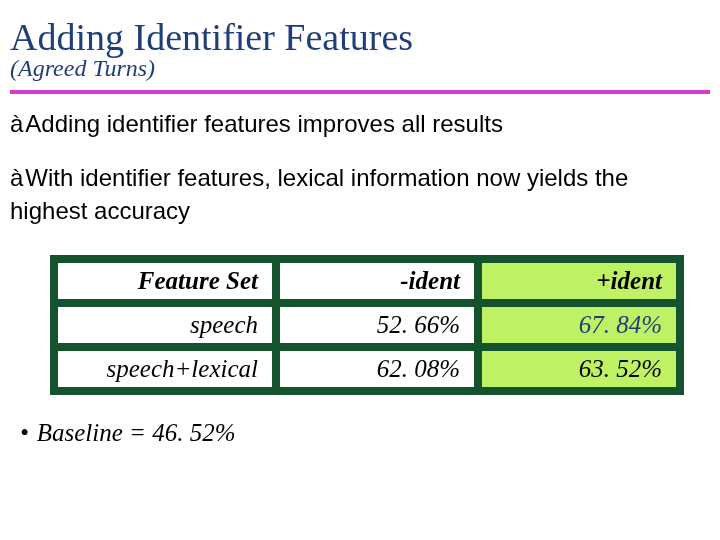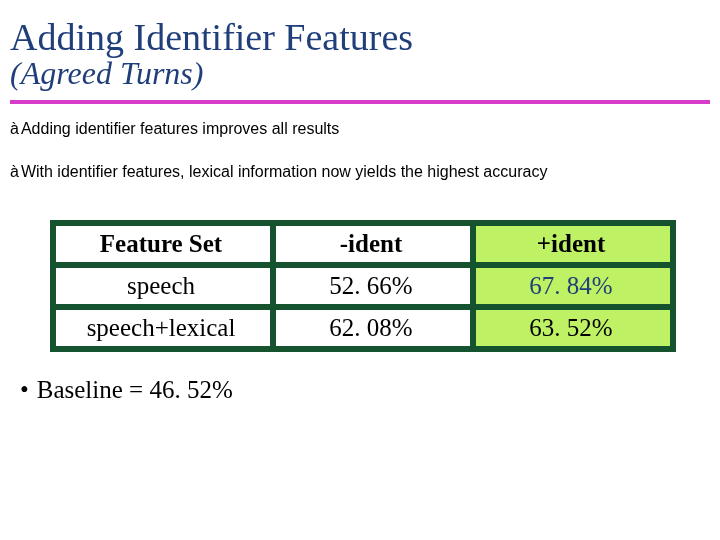--- a/index.html
+++ b/index.html
@@ -15,73 +15,75 @@
   .slide {
     padding: 0 10px 10px 10px;
   }
   .title {
     font-size: 38px;
     color: #1f3e7a;
     line-height: 1.1;
     margin-top: 17px;
   }
   .subtitle {
-    font-size: 32px;
+    font-size: 24px;
     color: #1f3e7a;
     font-style: italic;
     margin-top: -4px;
   }
   .rule {
     border: none;
     border-top: 4px solid #d63cc9;
     margin: 8px 0 14px 0;
     width: 100%;
   }
   .bullets {
-    margin: 0 0 37px 0;
+    margin: 0 0 28px 0;
     font-family: Arial, Helvetica, sans-serif;
-    font-size: 16px;
+    font-size: 24px;
     line-height: 1.35;
   }
   .bullet-row {
     margin-bottom: 22px;
   }
   .arrow {
     color: #000;
     font-weight: normal;
     margin-right: 2px;
   }
   table.feat {
     border-collapse: collapse;
     margin: 8px 0 24px 40px;
     font-size: 25px;
   }
   table.feat td, table.feat th {
-    border: 6px solid #14532d;
+    border: 8px solid #14532d;
     padding: 4px 14px 4px 10px;
-    text-align: center;
+    text-align: right;
     font-weight: normal;
     background: #fff;
     vertical-align: middle;
+    font-style: italic;
   }
   table.feat .hcell {
     font-weight: bold;
   }
   table.feat td.ident {
     background: #bef264;
   }
   table.feat td.ident .val {
     color: #000;
   }
   table.feat td.ident .highlight {
     color: #1f3e7a;
   }
   .baseline {
     font-size: 25px;
     margin-left: 10px;
+    font-style: italic;
   }
   .baseline .dot {
     margin-right: 8px;
   }
   .c0 { width: 190px; }
   .c1 { width: 170px; }
   .c2 { width: 170px; }
 </style>
 </head>
 <body>

